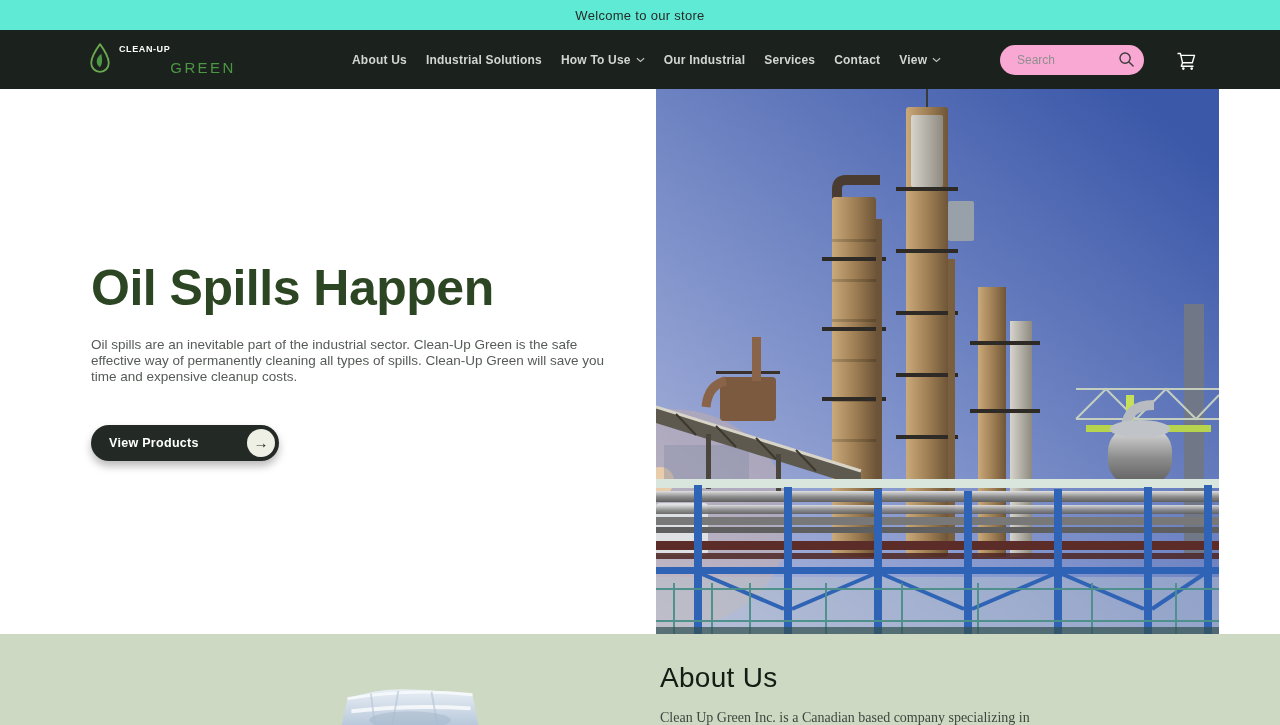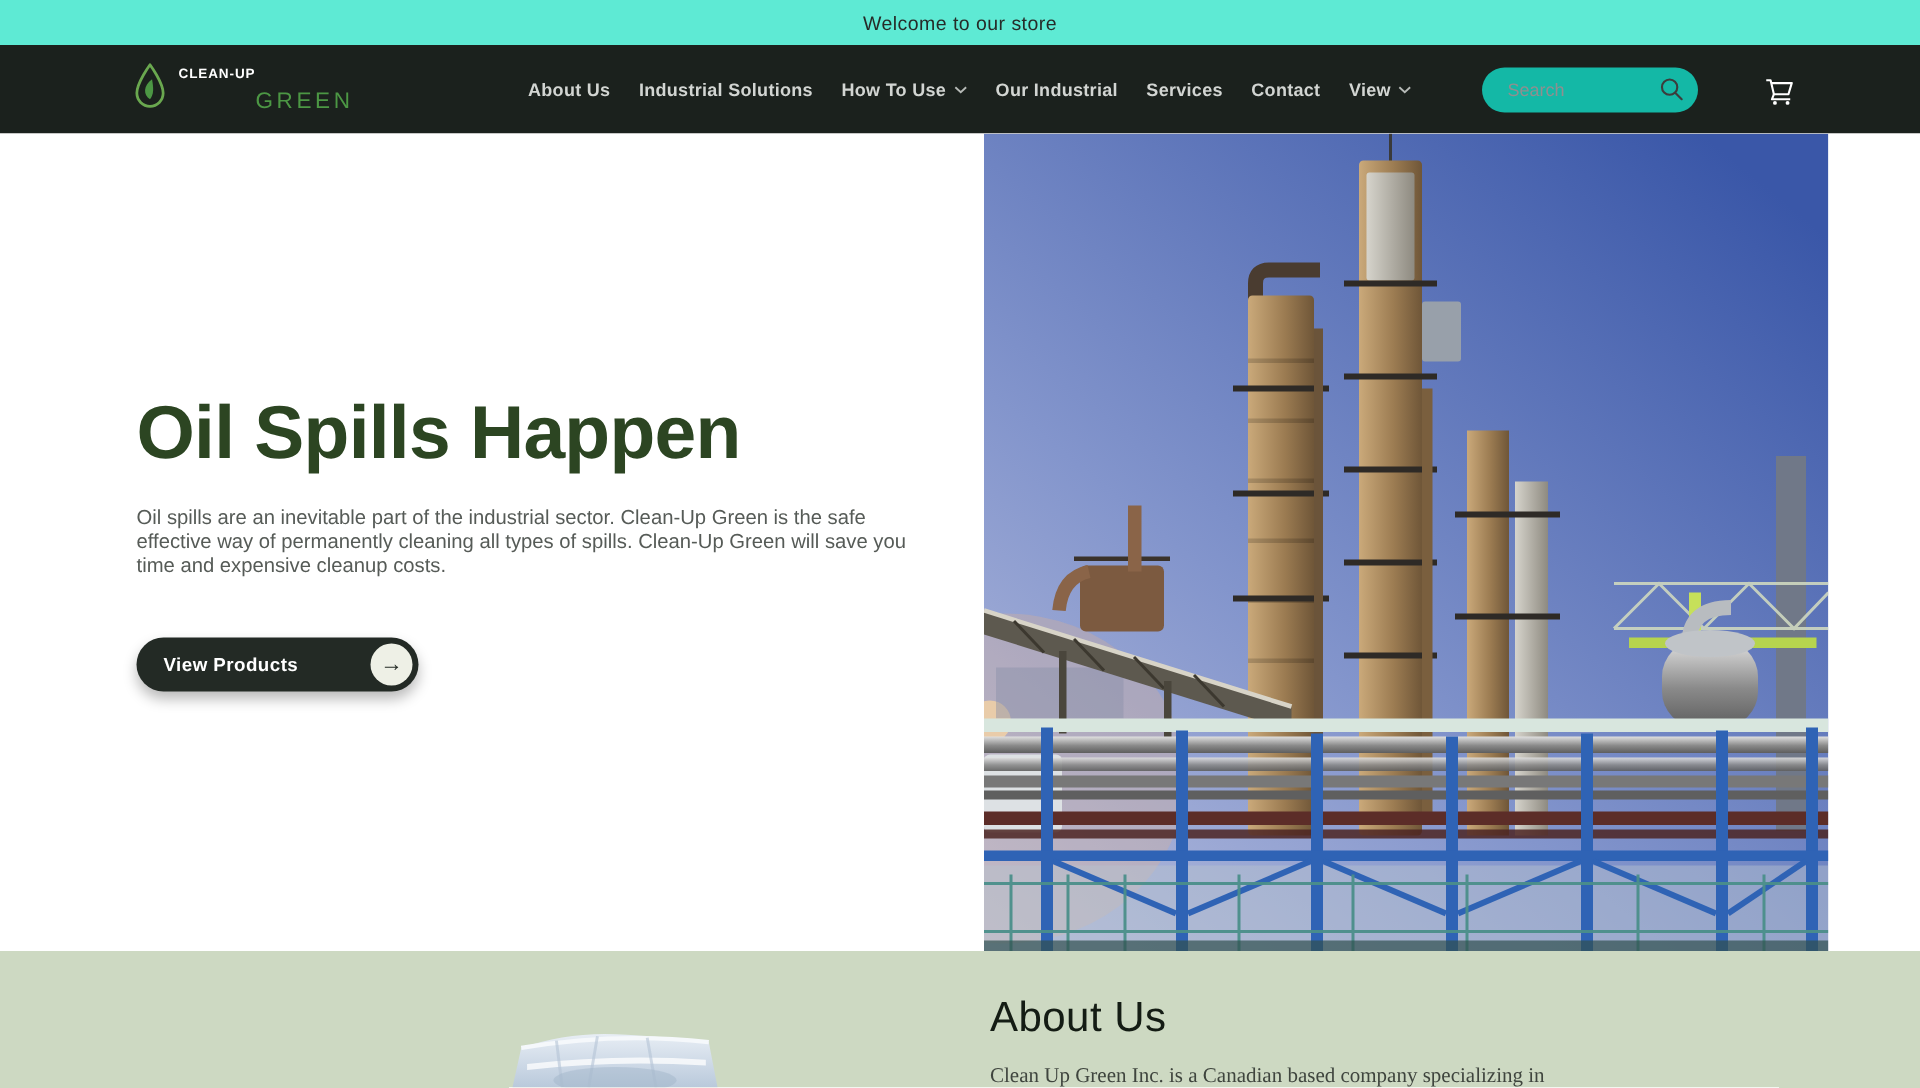--- a/index.html
+++ b/index.html
@@ -17,22 +17,22 @@
   .logo { position:absolute; left:88px; top:0; height:59px; display:flex; align-items:center; gap:7px; cursor:pointer; }
   .logo-text { display:flex; flex-direction:row; line-height:1; }
   .logo-top { color:#ffffff; font-size:9px; font-weight:700; letter-spacing:.6px; }
   .logo-bottom { color:#4c9744; font-size:15px; font-weight:500; letter-spacing:2.4px; margin-top:15px; }
 
   nav { position:absolute; left:352px; top:0; height:59px; display:flex; align-items:center; gap:19px; }
   nav a { display:flex; align-items:center; gap:5px; color:#d2d5d2; font-size:12px;
           font-weight:600; letter-spacing:.2px; text-decoration:none; cursor:pointer; }
   nav a svg { opacity:.85; }
 
-  .search-pill { position:absolute; right:148px; top:50%; transform:translateY(-50%);
-    width:144px; height:30px; background:#14b8a6; border-radius:15px; display:flex; align-items:center; }
+  .search-pill { position:absolute; right:136px; top:50%; transform:translateY(-50%);
+    width:144px; height:30px; background:#f9a8d4; border-radius:15px; display:flex; align-items:center; }
   .search-pill input { border:none; outline:none; background:transparent; width:100%;
     height:100%; padding:0 34px 0 17px; font-size:12px; color:#333; font-family:"Liberation Sans",sans-serif; }
   .search-pill input::placeholder { color:#8f8f8f; }
   .search-btn { position:absolute; right:6px; top:50%; transform:translateY(-50%);
     width:24px; height:24px; border:none; background:transparent; display:flex;
     align-items:center; justify-content:center; cursor:pointer; }
 
   .cart-btn { position:absolute; right:80px; top:50%; transform:translateY(-50%);
     width:28px; height:28px; background:transparent; border:none; display:flex;
     align-items:center; justify-content:center; cursor:pointer; }

